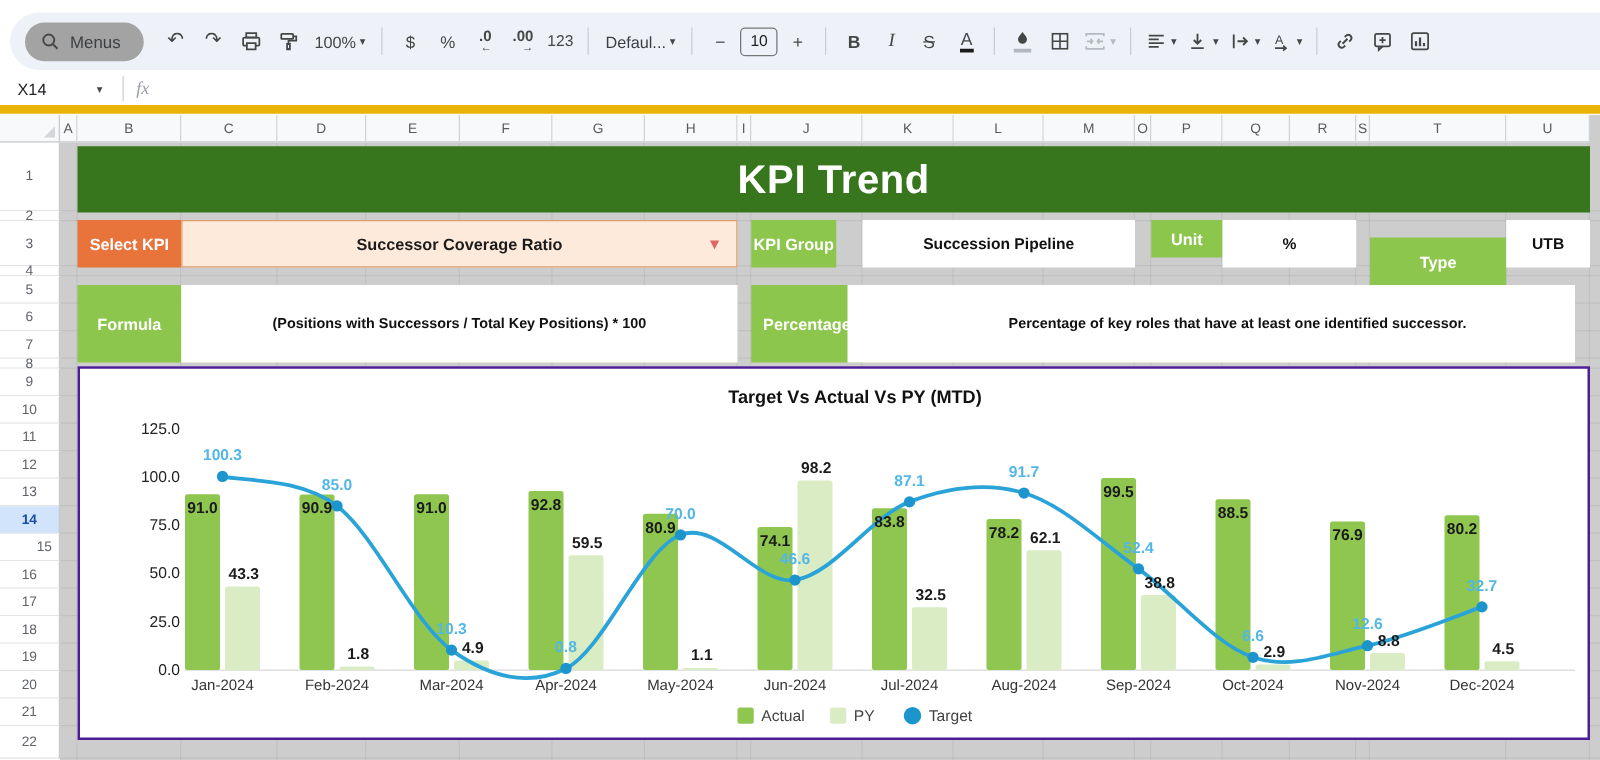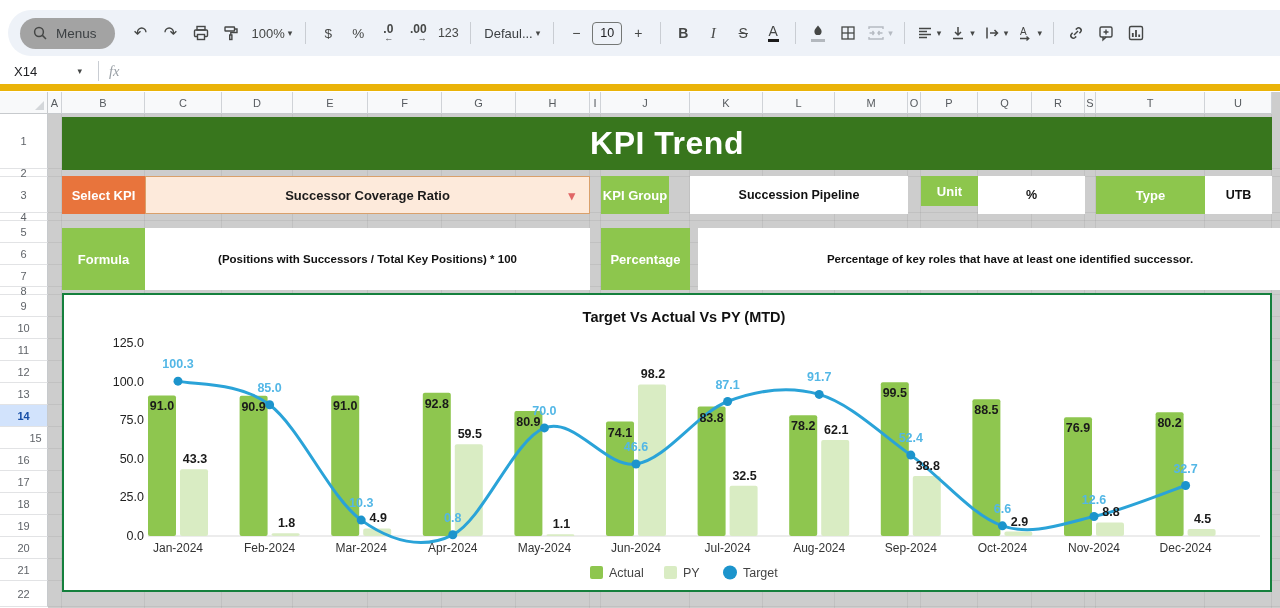--- a/index.html
+++ b/index.html
@@ -64,21 +64,21 @@
 
   
   .banner { background:#38761d; color:#fff; font-size:32px; font-weight:bold; letter-spacing:.5px; }
   .glabel { background:#8dc64d; color:#fff; font-size:13px; font-weight:bold; }
   .olabel { background:#e8743c; color:#fff; font-size:13px; font-weight:bold; }
   .wval { background:#fff; color:#111; font-size:12.5px; font-weight:bold; text-align:center; }
   .dropdown { background:#fdeadb; border:1px solid #d9a06b; color:#1b1b1b; font-size:13px;
     font-weight:bold; position:relative; cursor:pointer; }
   .dropdown .arr { position:absolute; right:14px; top:50%; transform:translateY(-50%);
     color:#e06666; font-size:13px; }
-  .chartbox { background:#fff; border:2px solid #15803d; z-index:1; }
+  .chartbox { background:#fff; border:2px solid #4c1d95; z-index:1; }
 </style>
 </head>
 <body>
 
 <div class="toolbar">
   <div class="pill">
     <svg class="ti" width="16" height="16" viewBox="0 0 16 16" fill="none" stroke="#454746" stroke-width="1.5">
         <circle cx="7" cy="7" r="4.4"></circle>
         <line x1="10.4" y1="10.4" x2="14" y2="14"></line>
       </svg>
@@ -337,27 +337,27 @@
 
     <div class="blk banner" style="left:14px; top:3px; width:1210px; height:53px;">KPI Trend</div>
     <div class="blk dropdown" style="left:97px; top:62px; width:445px; height:38px;">
       <span>Successor Coverage Ratio</span>
       <span class="arr">▾</span>
     </div>
     <div class="blk glabel" style="left:553px; top:62px; width:68px; height:38px;">KPI Group</div>
     <div class="blk wval" style="left:642px; top:62px; width:218px; height:38px;">Succession Pipeline</div>
     <div class="blk glabel" style="left:873px; top:62px; width:57px; height:30px;">Unit</div>
     <div class="blk wval" style="left:930px; top:62px; width:107px; height:38px;">%</div>
-    <div class="blk glabel" style="left:1048px; top:62px; width:109px; height:38px;">Type</div>
+    <div class="blk glabel" style="left:1048px; top:76px; width:109px; height:38px;">Type</div>
     <div class="blk wval" style="left:1157px; top:62px; width:67px; height:38px;">UTB</div>
 
     <div class="blk glabel" style="left:14px; top:114px; width:83px; height:62px;">Formula</div>
     <div class="blk wval" style="left:97px; top:114px; width:445px; height:62px; font-size:11.5px;">(Positions with Successors / Total Key Positions) * 100</div>
     <div class="blk glabel" style="left:553px; top:114px; width:89px; height:62px;">Percentage</div>
-    <div class="blk wval" style="left:650px; top:114px; width:582px; height:62px; font-size:11.5px;padding-left:42px;">Percentage of key roles that have at least one identified successor.</div>
+    <div class="blk wval" style="left:630px; top:114px; width:582px; height:62px; font-size:11.5px;padding-left:42px;">Percentage of key roles that have at least one identified successor.</div>
 
     <div class="blk chartbox" style="left:14px; top:179px; width:1210px; height:299px;">
       <svg id="chartsvg" width="1206" height="295" viewBox="0 0 1206 295">
           <text x="620" y="27" text-anchor="middle" font-size="14.5" font-weight="bold" fill="#111" font-family="Liberation Sans, sans-serif">Target Vs Actual Vs PY (MTD)</text>
           <text x="80" y="245" text-anchor="end" font-size="12.5" fill="#222" font-family="Liberation Sans, sans-serif">0.0</text>
           <text x="80" y="206.4" text-anchor="end" font-size="12.5" fill="#222" font-family="Liberation Sans, sans-serif">25.0</text>
           <text x="80" y="167.8" text-anchor="end" font-size="12.5" fill="#222" font-family="Liberation Sans, sans-serif">50.0</text>
           <text x="80" y="129.2" text-anchor="end" font-size="12.5" fill="#222" font-family="Liberation Sans, sans-serif">75.0</text>
           <text x="80" y="90.6" text-anchor="end" font-size="12.5" fill="#222" font-family="Liberation Sans, sans-serif">100.0</text>
           <text x="80" y="52" text-anchor="end" font-size="12.5" fill="#222" font-family="Liberation Sans, sans-serif">125.0</text>

